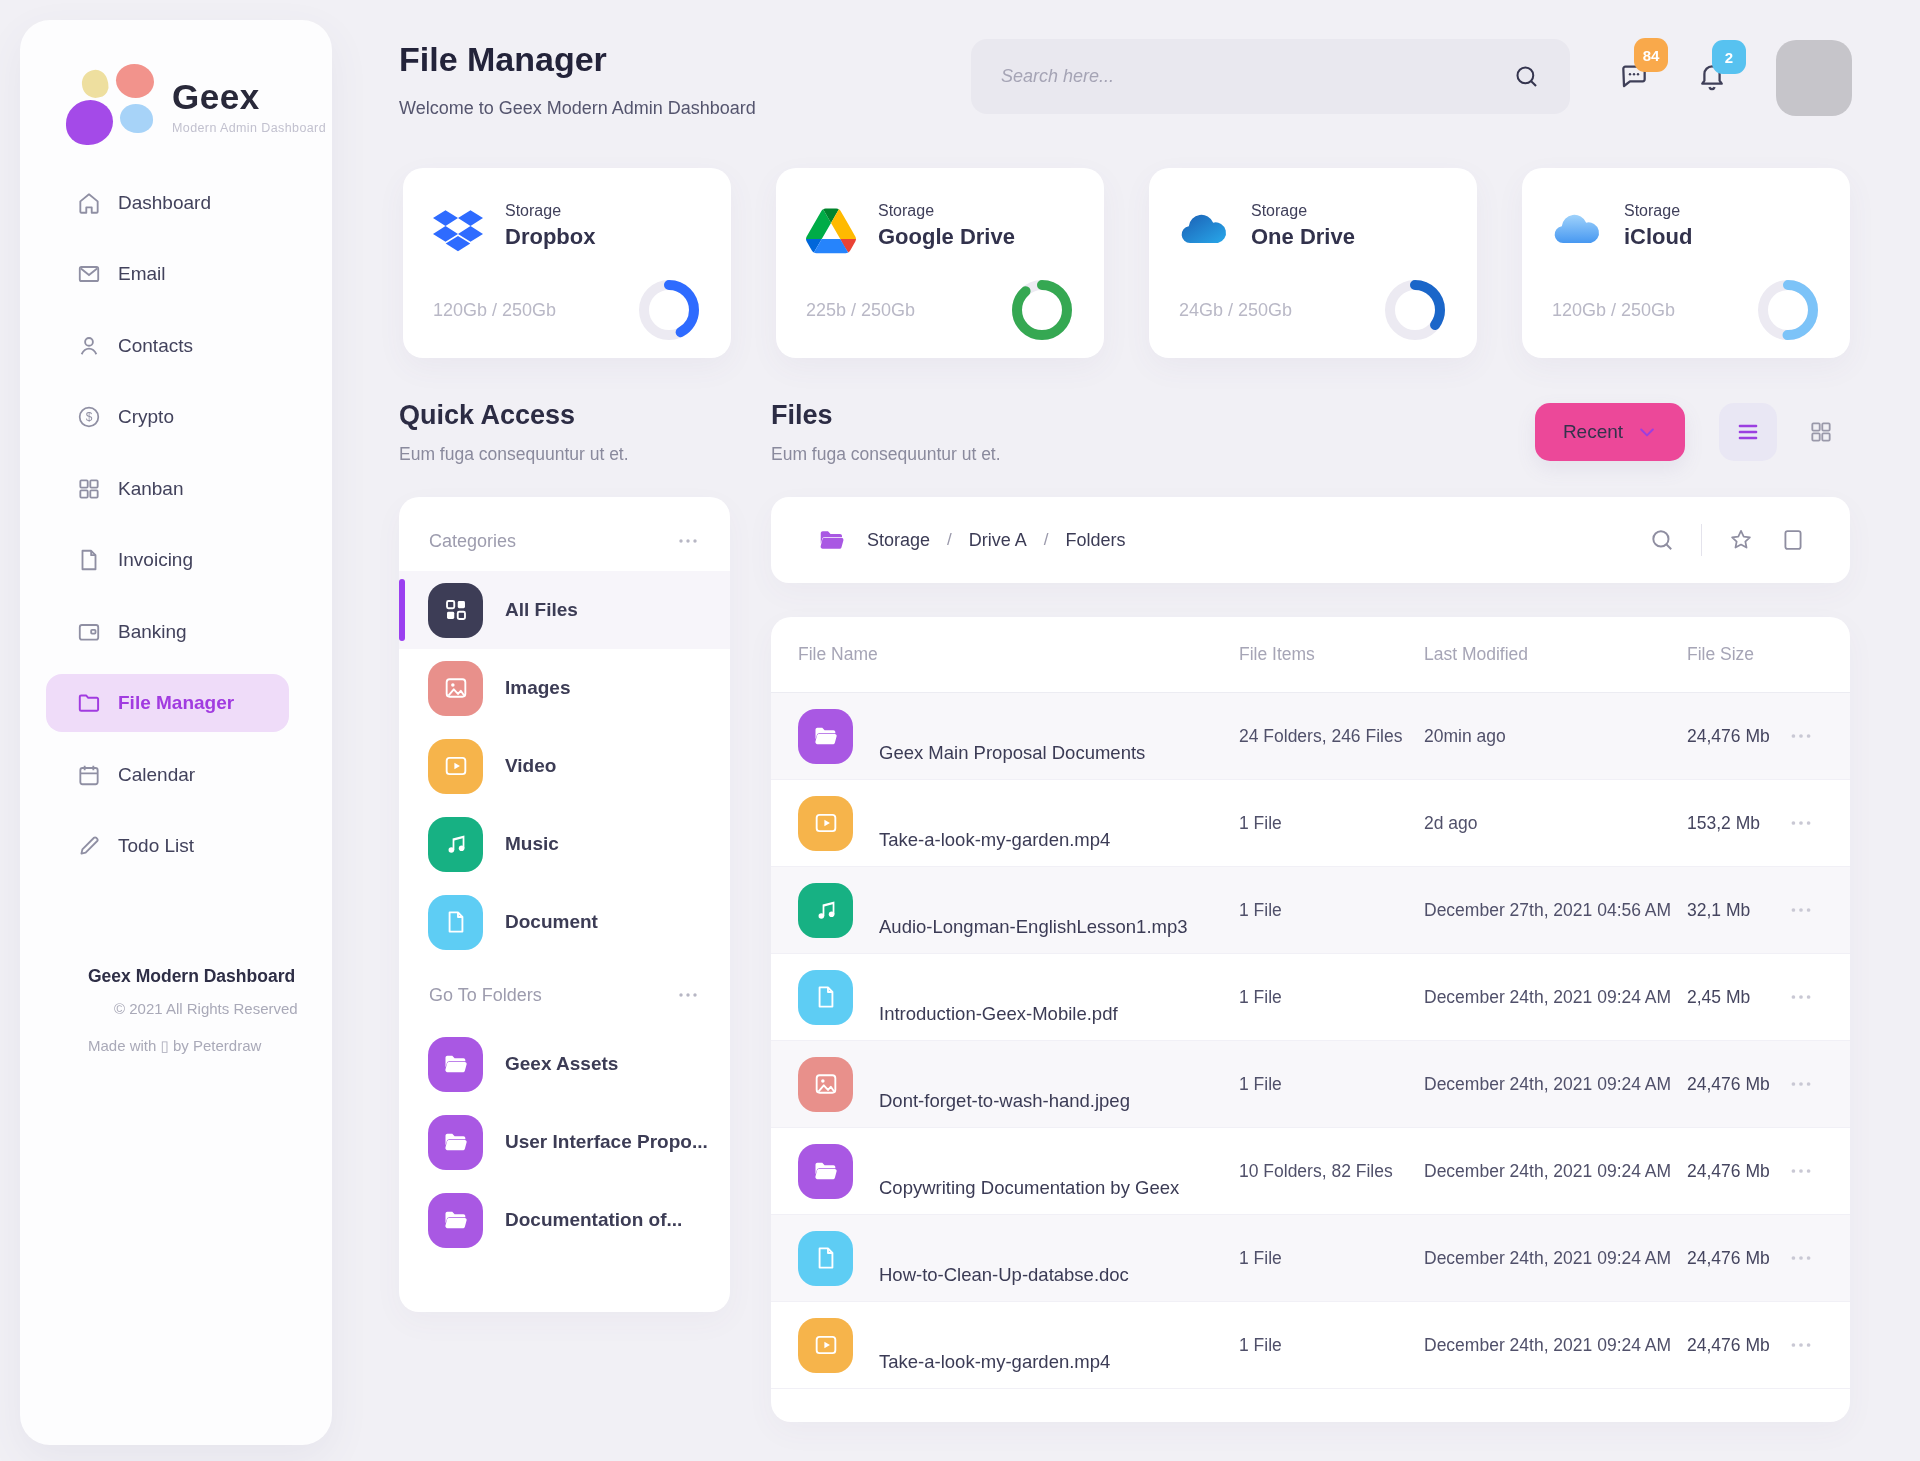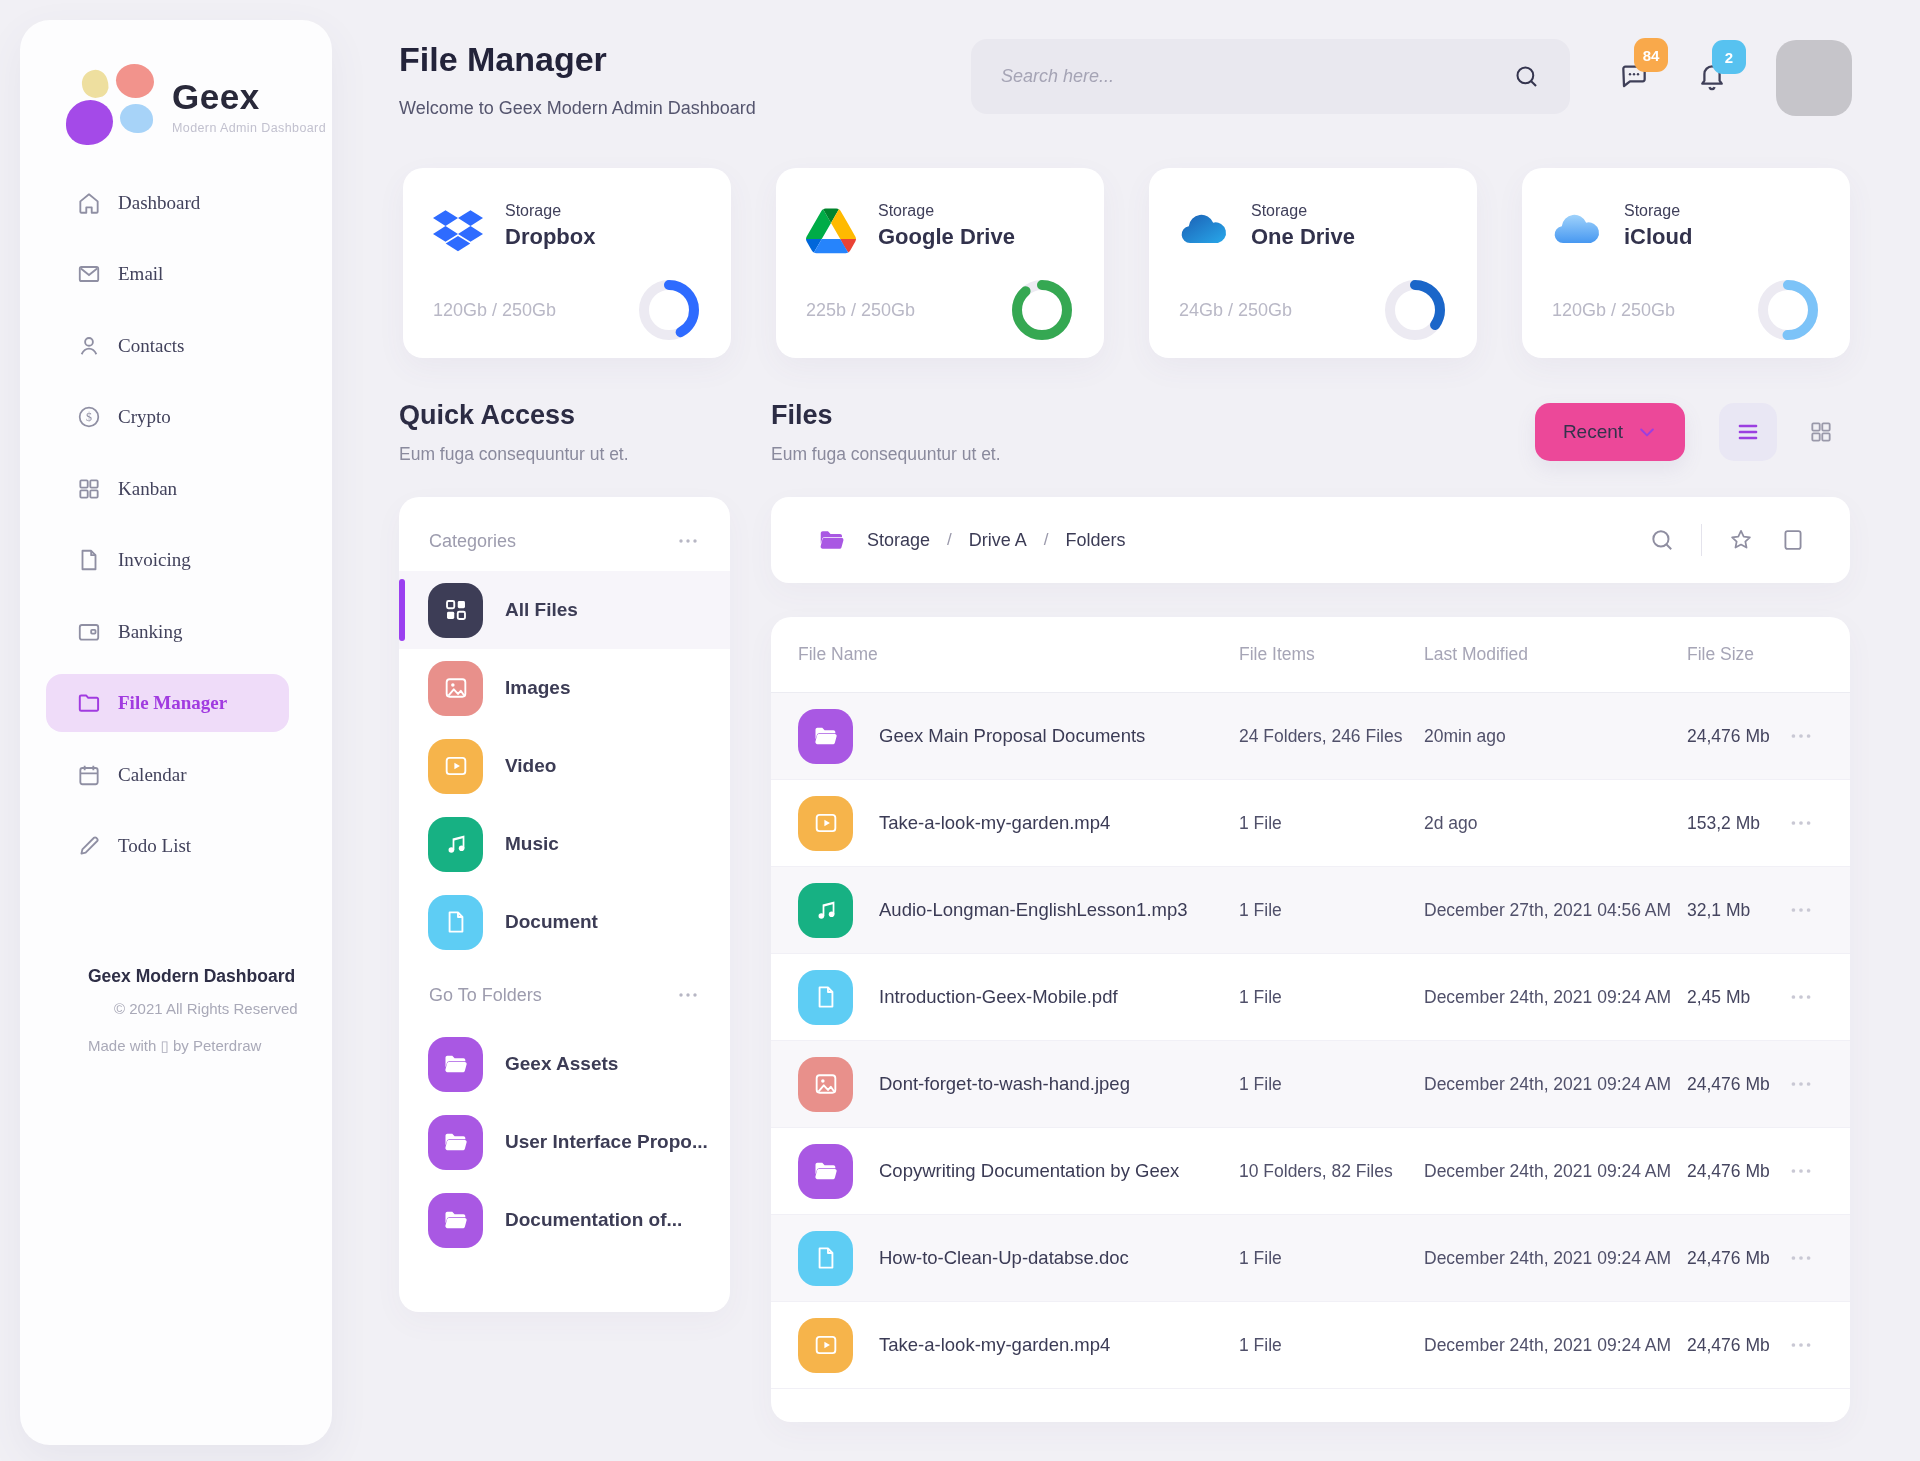--- a/index.html
+++ b/index.html
@@ -22,21 +22,21 @@
   .logo { position:absolute; left:46px; top:44px; display:flex; gap:16px; align-items:center; }
   .blobs { width:90px; height:84px; position:relative; }
   .blob { position:absolute; }
   .blob-yellow { left:16px; top:6px;  width:26px; height:28px; background:#eedf9f; border-radius:60% 55% 50% 60%; transform:rotate(-14deg); }
   .blob-red    { left:50px; top:0;    width:38px; height:34px; background:#f2938c; border-radius:55% 60% 55% 60%; }
   .blob-purple { left:0;    top:36px; width:47px; height:45px; background:#a44ae8; border-radius:60% 55% 60% 50%; }
   .blob-blue   { left:54px; top:40px; width:33px; height:29px; background:#a7d3f8; border-radius:55% 60% 50% 60%; }
   .logo-title { font-size:35px; font-weight:800; color:#29293a; letter-spacing:.5px; }
   .logo-sub { font-size:12.5px; color:#c2c1cf; letter-spacing:.4px; margin-top:4px; white-space:nowrap; }
 
-  .nav { position:absolute; left:0; top:147px; right:17px;font-family:Liberation Serif, serif; }
+  .nav { position:absolute; left:0; top:147px; right:17px; }
   .nav-slot { height:71.5px; display:flex; align-items:center; }
   .nav-item { flex:1; display:flex; align-items:center; gap:16px; height:100%; padding-left:56px; cursor:pointer; color:#42425c; font-size:19px; font-weight:500; }
   .nav-item .nicon { width:26px; height:26px; color:#8f8fa3; flex:0 0 26px; }
   .nav-item .nicon svg { width:100%; height:100%; }
   .nav-item.active { height:58px; margin:0 26px 0 26px; padding-left:30px; border-radius:16px; background:#efdcf9; color:#a13be0; font-weight:600; }
   .nav-item.active .nicon { color:#a13be0; }
 
   .side-footer { position:absolute; left:68px; top:946px; }
   .sf-title { font-size:17.5px; font-weight:700; color:#2e2e46; }
   .sf-copy { font-size:15px; color:#a9a9b8; margin-top:13px;margin-left:26px; }
@@ -149,21 +149,21 @@
   
   .table-card {
     position:absolute; left:771px; top:617px; width:1079px; height:805px;
     background:#fff; border-radius:20px; overflow:hidden;
     box-shadow:0 10px 30px rgba(90,80,130,.04);
   }
   .tgrid { display:grid; grid-template-columns:441px 185px 263px 101px 62px; padding-left:27px; align-items:center; }
   .thead { height:76px; color:#a6a5b6; font-size:17.5px; border-bottom:1px solid #ececf2; }
   .trow { height:87px; border-bottom:1px solid #f1f0f6; font-size:17.5px; color:#50506a; }
   .trow.alt { background:#f8f7fa; }
-  .name-cell { display:flex; align-items:center; gap:26px; }
+  .name-cell { display:flex; align-items:flex-end; gap:26px; }
   .fname { font-size:18.5px; font-weight:500; color:#3b3b55; white-space:nowrap; }
   .cell-size { color:#45455f; }
   .kebab { width:26px; height:26px; color:#c9c8d4; cursor:pointer; }
   .kebab svg { width:100%; height:100%; }
 </style>
 </head>
 <body>
 
 <div class="sidebar">
   <div class="logo">

